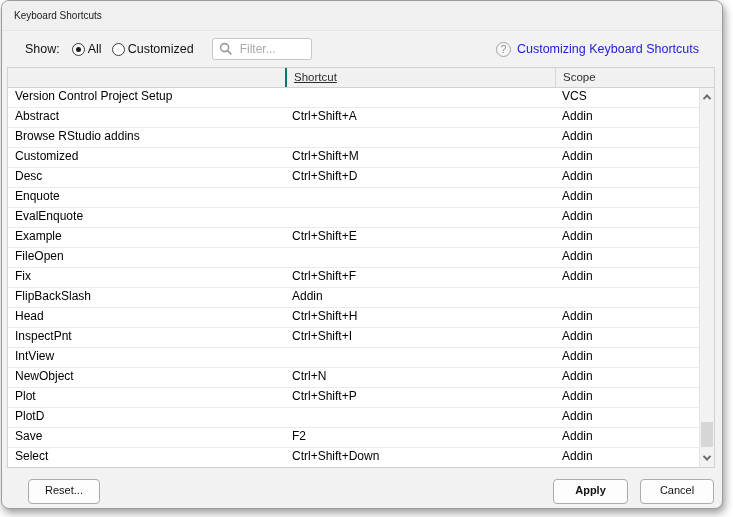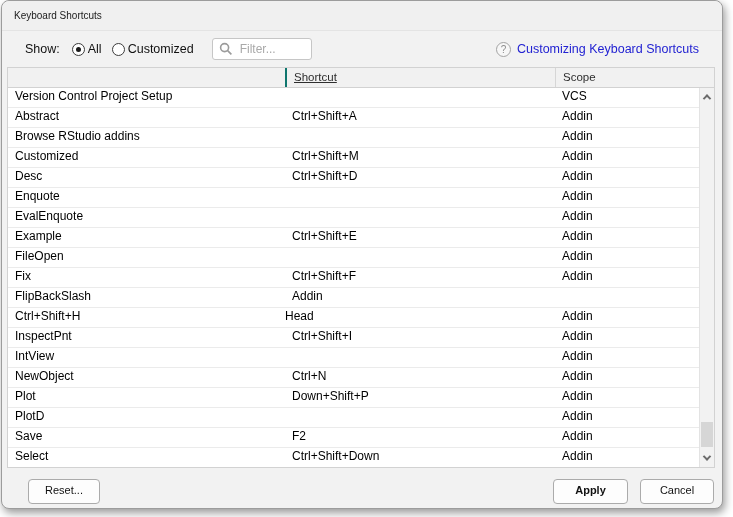--- a/index.html
+++ b/index.html
@@ -182,42 +182,42 @@
           <div class="tr">
             <div class="td td-name">Fix</div>
             <div class="td td-shortcut">Ctrl+Shift+F</div>
             <div class="td td-scope">Addin</div>
           </div>
           <div class="tr">
             <div class="td td-name">FlipBackSlash</div>
             <div class="td td-scope">Addin</div>
           </div>
           <div class="tr">
+            <div class="td td-name">Head</div>
             <div class="td td-shortcut">Ctrl+Shift+H</div>
-            <div class="td td-name">Head</div>
             <div class="td td-scope">Addin</div>
           </div>
           <div class="tr">
             <div class="td td-name">InspectPnt</div>
             <div class="td td-shortcut">Ctrl+Shift+I</div>
             <div class="td td-scope">Addin</div>
           </div>
           <div class="tr">
             <div class="td td-name">IntView</div>
             <div class="td td-shortcut"></div>
             <div class="td td-scope">Addin</div>
           </div>
           <div class="tr">
             <div class="td td-name">NewObject</div>
             <div class="td td-shortcut">Ctrl+N</div>
             <div class="td td-scope">Addin</div>
           </div>
           <div class="tr">
             <div class="td td-name">Plot</div>
-            <div class="td td-shortcut">Down+Shift+P</div>
+            <div class="td td-shortcut">Ctrl+Shift+P</div>
             <div class="td td-scope">Addin</div>
           </div>
           <div class="tr">
             <div class="td td-name">PlotD</div>
             <div class="td td-shortcut"></div>
             <div class="td td-scope">Addin</div>
           </div>
           <div class="tr">
             <div class="td td-name">Save</div>
             <div class="td td-shortcut">F2</div>

